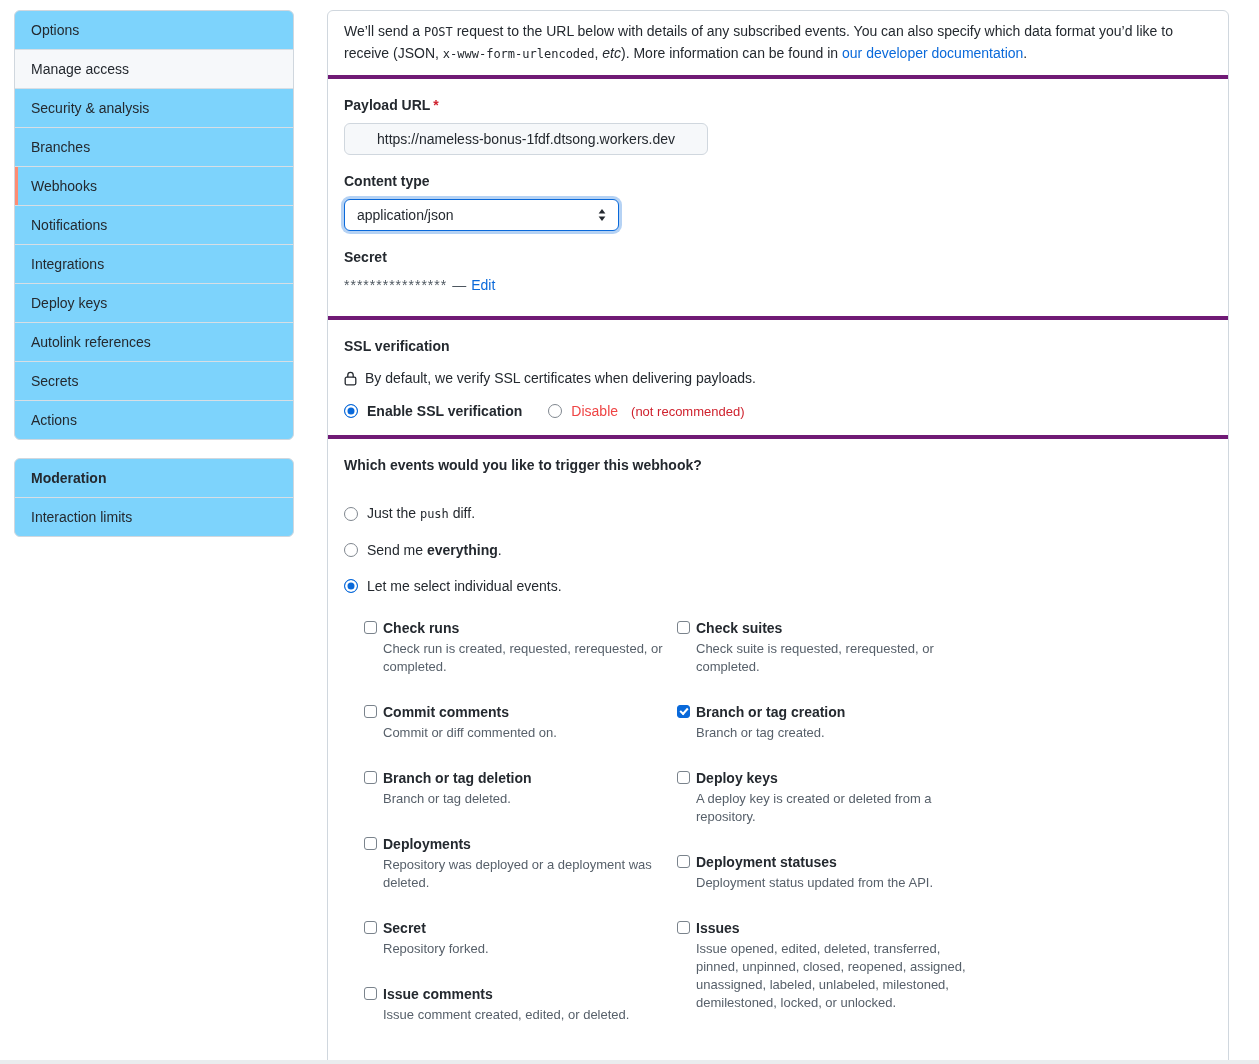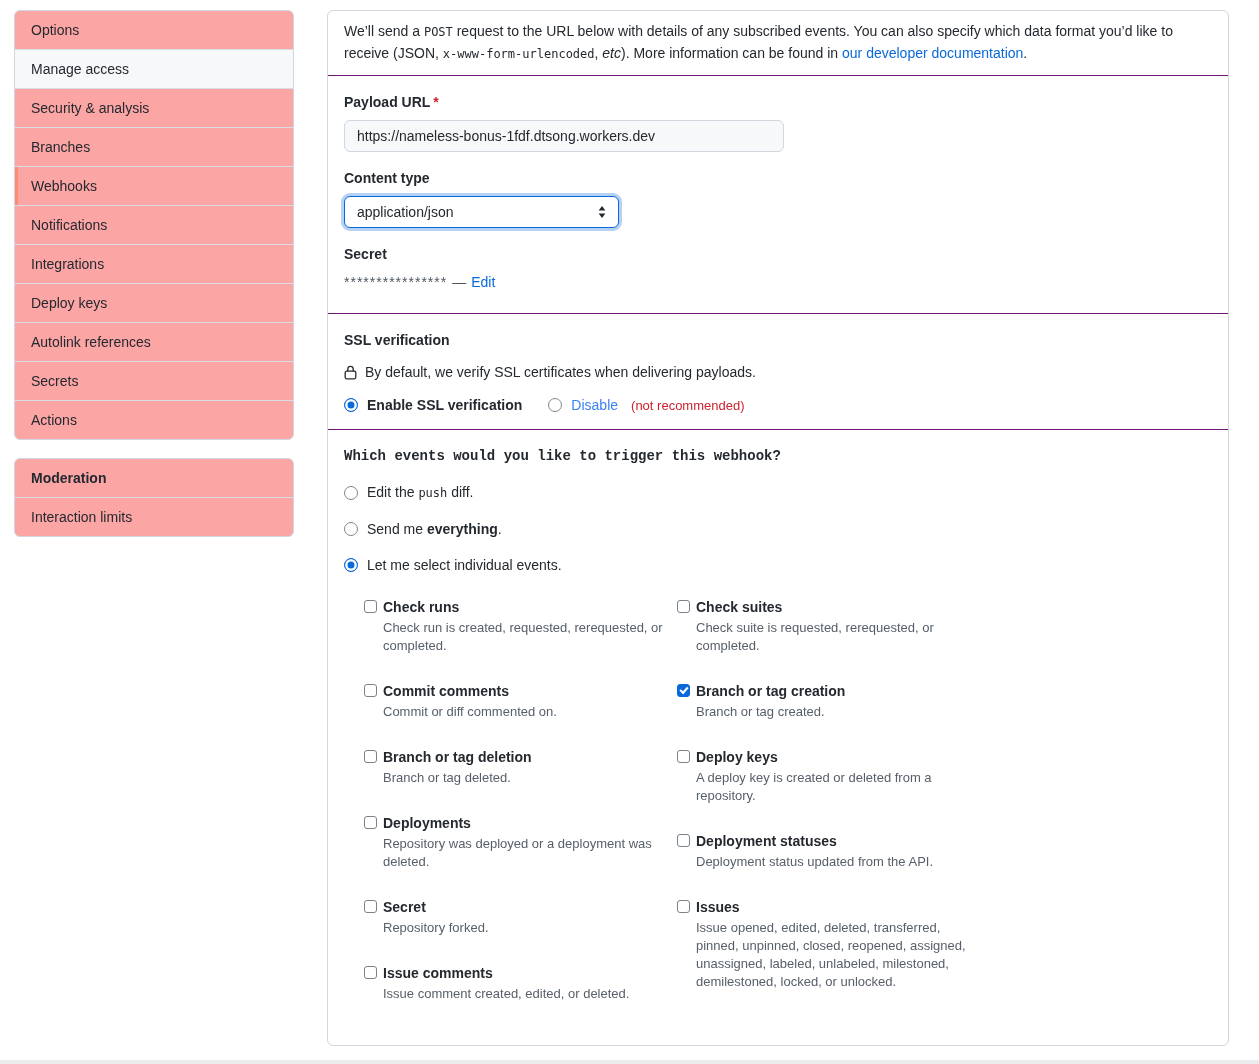--- a/index.html
+++ b/index.html
@@ -7,21 +7,21 @@
   body {
     width: 1259px; height: 1064px; overflow: hidden;
     background: #ffffff;
     font-family: "Liberation Sans", sans-serif;
     font-size: 14px; color: #24292f;
   }
   .layout { display: flex; align-items: flex-start; padding: 10px 30px 0 14px; }
 
   
   .sidebar { width: 280px; flex: none; }
-  .sidebar-box { border: 1px solid #d0d7de; border-radius: 6px; background: #fca5a5; overflow: hidden; }
+  .sidebar-box { border: 1px solid #d0d7de; border-radius: 6px; background: #7dd3fc; overflow: hidden; }
   .sidebar-box + .sidebar-box { margin-top: 18px; }
   .side-item {
     display: block; padding: 9px 16px; line-height: 20px;
     color: #24292f; text-decoration: none; position: relative; cursor: pointer;
   }
   .side-item + .side-item { border-top: 1px solid #d8dee4; }
   .side-item.hovered { background: #f6f8fa; }
   .side-item.active::before {
     content: ""; position: absolute; left: 0; top: 0; bottom: 0;
     width: 3px; background: #fd8c73;
@@ -31,40 +31,40 @@
   
   .main-panel { flex: 1; margin-left: 33px; border: 1px solid #d0d7de; border-radius: 6px; background: #fff; }
   .panel-header {
     background: #f6f8fa; border-bottom: 1px solid #d0d7de;
     padding: 8px 16px; line-height: 20px; border-radius: 6px 6px 0 0;
   }
   .crumb-parent { color: #24292f; text-decoration: none; cursor: pointer; }
   .crumb-sep { margin: 0 4px; color: #24292f; }
   .crumb-current { font-weight: 600; }
 
-  .section { padding: 16px; border-bottom: 1px solid #701a75; }
+  .section { padding: 16px; border-bottom: 4px solid #701a75; }
   .section.intro { padding: 10px 16px; line-height: 21px; }
   .section.events-section { border-bottom: none; }
 
   code {
     font-family: "DejaVu Sans Mono", monospace;
     font-size: 12px;
   }
   a.link, .intro a { color: #0969da; text-decoration: none; cursor: pointer; }
   em { font-style: italic; }
 
   
   .field { margin-bottom: 16px; }
   .field.last { margin-bottom: 5px; }
   .field-label { display: block; font-weight: 600; margin-bottom: 8px; line-height: 20px; }
   .required { color: #cf222e; margin-left: 3px; }
   .text-input {
-    width: 440px; padding: 5px 12px; line-height: 20px; font-size: 14px;
+    width: 364px; padding: 5px 12px; line-height: 20px; font-size: 14px;
     font-family: "Liberation Sans", sans-serif; color: #24292f;
-    background: #f6f8fa; border: 1px solid #d0d7de; border-radius: 6px; outline: none;
+    background: #f6f8fa; border: 1px solid #d0d7de; border-radius: 6px; outline: none; text-align: center;
   }
   .select {
     width: 275px; height: 32px; padding: 0 12px;
     display: flex; align-items: center; justify-content: space-between;
     background: #fff; border: 1px solid #0969da; border-radius: 6px;
     box-shadow: 0 0 0 3px rgba(9,105,218,0.3); cursor: pointer;
   }
   .secret-row { line-height: 20px; color: #4d565f; }
   .secret-row .masked { letter-spacing: 1px; }
   .secret-row .dash { margin: 0 5px; }
@@ -78,25 +78,25 @@
   .radio-option { display: flex; align-items: center; gap: 9px; cursor: pointer; }
   .radio {
     width: 14px; height: 14px; flex: none; border-radius: 50%;
     border: 1px solid #80878f; background: #fff;
   }
   .radio.checked {
     border: 1px solid #0969da; background: #0969da;
     box-shadow: inset 0 0 0 2.5px #fff;
   }
   .bold-label { font-weight: 600; }
-  .danger { color: #3b82f6; }
+  .danger { color: #ef4444; }
   .danger-note { color: #cf222e; font-size: 13px; margin-left: 4px; }
 
   
-  .events-heading { margin-bottom: 16px; font-family: Liberation Mono, monospace; }
+  .events-heading { margin-bottom: 28px; }
   .trigger-row { display: flex; align-items: center; gap: 9px; margin-bottom: 16px; line-height: 20px; cursor: pointer; }
   .event-grid { display: flex; margin: 22px 0 0 20px; }
   .event-col { width: 300px; flex: none; }
   .event-col.right { margin-left: 13px; }
   .event-cell { margin-bottom: 26px; }
   .event-label-row { display: flex; align-items: flex-start; gap: 6px; cursor: pointer; }
   .checkbox {
     width: 13px; height: 13px; flex: none; margin-top: 3px;
     border: 1px solid #7a838c; border-radius: 3px; background: #fff; position: relative;
   }
@@ -188,21 +188,21 @@
           <span class="danger-note">(not recommended)</span>
         </label>
       </div>
     </div>
 
     <div class="section events-section">
       <div class="section-heading events-heading">Which events would you like to trigger this webhook?</div>
 
       <label class="trigger-row">
         <span class="radio"></span>
-        <span><span>Edit the </span><code>push</code><span> diff.</span></span>
+        <span><span>Just the </span><code>push</code><span> diff.</span></span>
       </label>
 
       <label class="trigger-row">
         <span class="radio"></span>
         <span><span>Send me </span><strong>everything</strong><span>.</span></span>
       </label>
 
       <label class="trigger-row">
         <span class="radio checked"></span>
         <span>Let me select individual events.</span>

